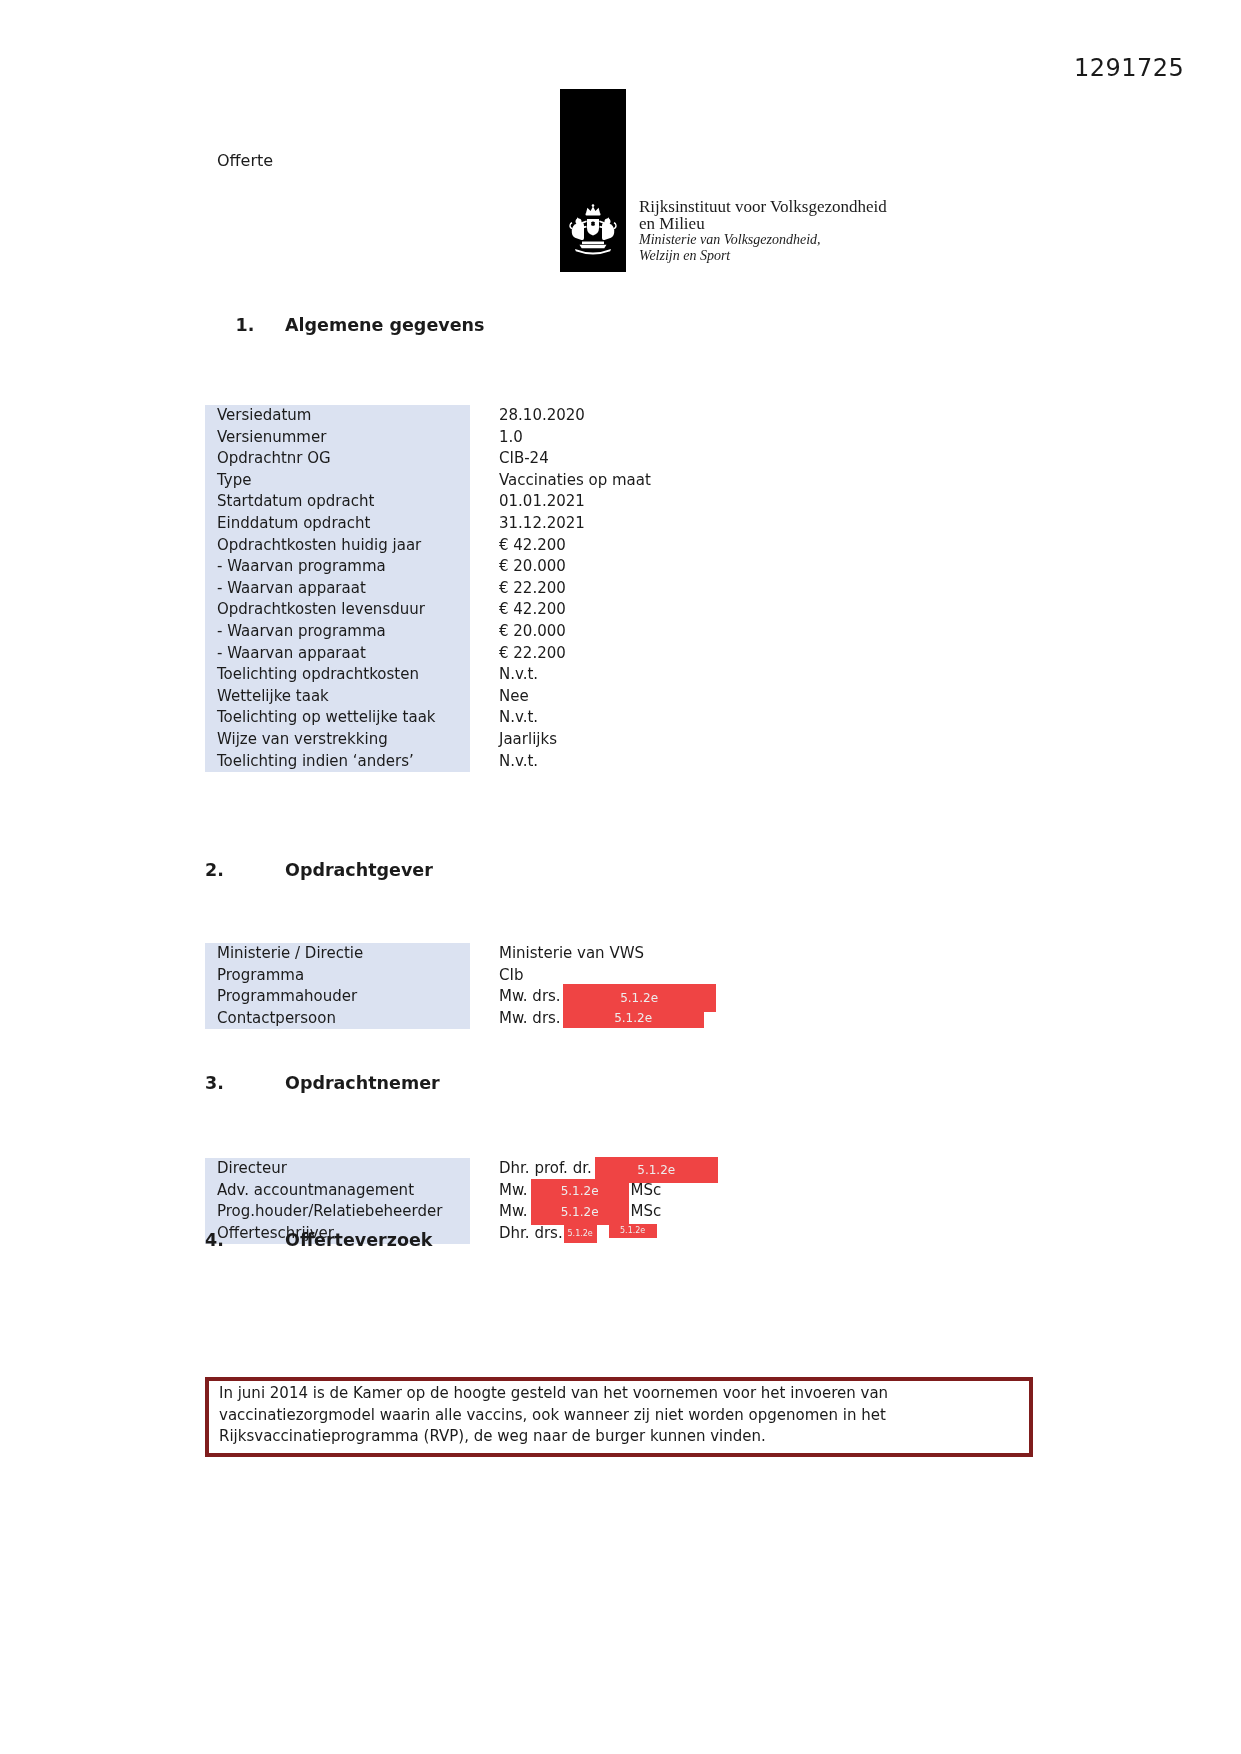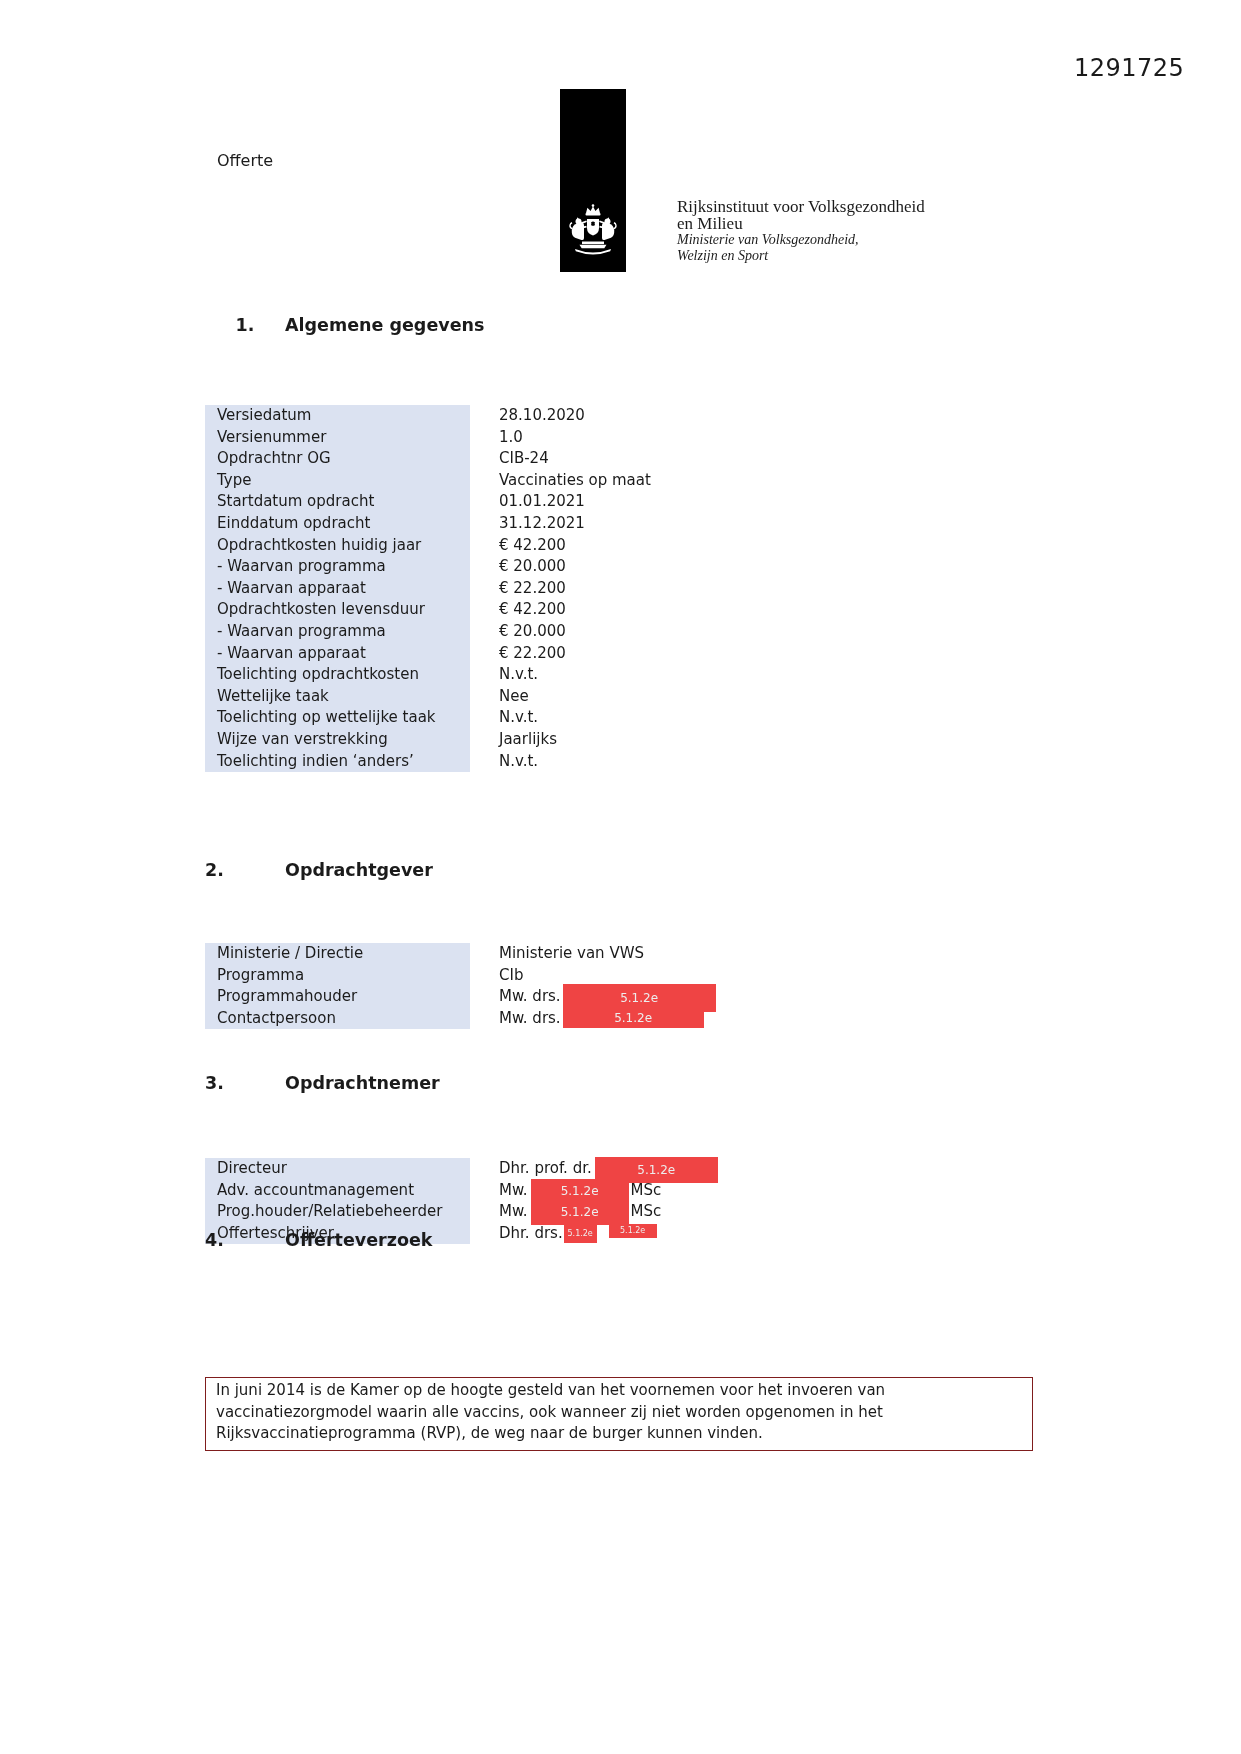--- a/index.html
+++ b/index.html
@@ -7,21 +7,21 @@
     position:relative; width:1241px; height:1515px; background:#ffffff;
     font-family:"DejaVu Sans","Liberation Sans",sans-serif; color:#1b1b1b;
     overflow:hidden;
   }
   .doc-number { position:absolute; left:1074px; top:54px; font-size:24px; letter-spacing:0.5px; color:#1a1a1a; }
   .doc-type { position:absolute; left:217px; top:151px; font-size:16px; }
 
   
   .logo-rect { position:absolute; left:560px; top:89px; width:66px; height:183px; background:#000; }
   .coat { position:absolute; left:50%; bottom:11px; transform:translateX(-50%); }
-  .logo-text { position:absolute; left:677px; top:199px; font-family:"Liberation Serif","DejaVu Serif",serif; }
+  .logo-text { position:absolute; left:639px; top:199px; font-family:"Liberation Serif","DejaVu Serif",serif; }
   .logo-org { font-size:17px; line-height:16.5px; white-space:nowrap; }
   .logo-min { font-style:italic; font-size:14px; line-height:15.5px; white-space:nowrap; }
 
   
   .sec-head { position:absolute; left:205px; font-weight:bold; font-size:17.5px; white-space:nowrap; }
   .sec-head .num { display:inline-block; width:80px; }
 
   
   .kv-table { position:absolute; left:205px; width:830px; font-size:15px; }
   .kv-row { display:flex; }
@@ -39,21 +39,21 @@
   .rd-a { width:153px; height:28px; line-height:28px; margin:-8px 0 -8px 2px; top:1px; }
   .rd-b { width:141px; height:20px; line-height:20px; margin:-4px 0 -4px 2px; }
   .rd-c { width:123px; height:26px; line-height:26px; margin:-8px 0 -8px 3px; top:1px; }
   .rd-d { width:98px;  height:25px; line-height:25px; margin:-8px 2px -8px 3px; top:1px; }
   .rd-e { width:33px;  height:19px; line-height:19px; font-size:8px; margin:-4px 0 -4px 1px; }
   .rd-f { width:48px;  height:14px; line-height:14px; font-size:8px; margin:-2px 0 -2px 12px; top:-2px; }
 
   
   .request-box {
     position:absolute; left:205px; top:1377px; width:828px; box-sizing:border-box;
-    border:1px solid #7f1d1d; padding:2px 10px 5px 10px;
+    border:4px solid #7f1d1d; padding:2px 10px 5px 10px;
     font-size:15px; line-height:21.6px; white-space:pre-line;
   }
 
   .footer { position:absolute; left:205px; top:1513px; width:826px; text-align:right; font-size:13px; color:#0c4a6e; }
 </style>
 </head>
 <body>
 
 <div class="page">
 

